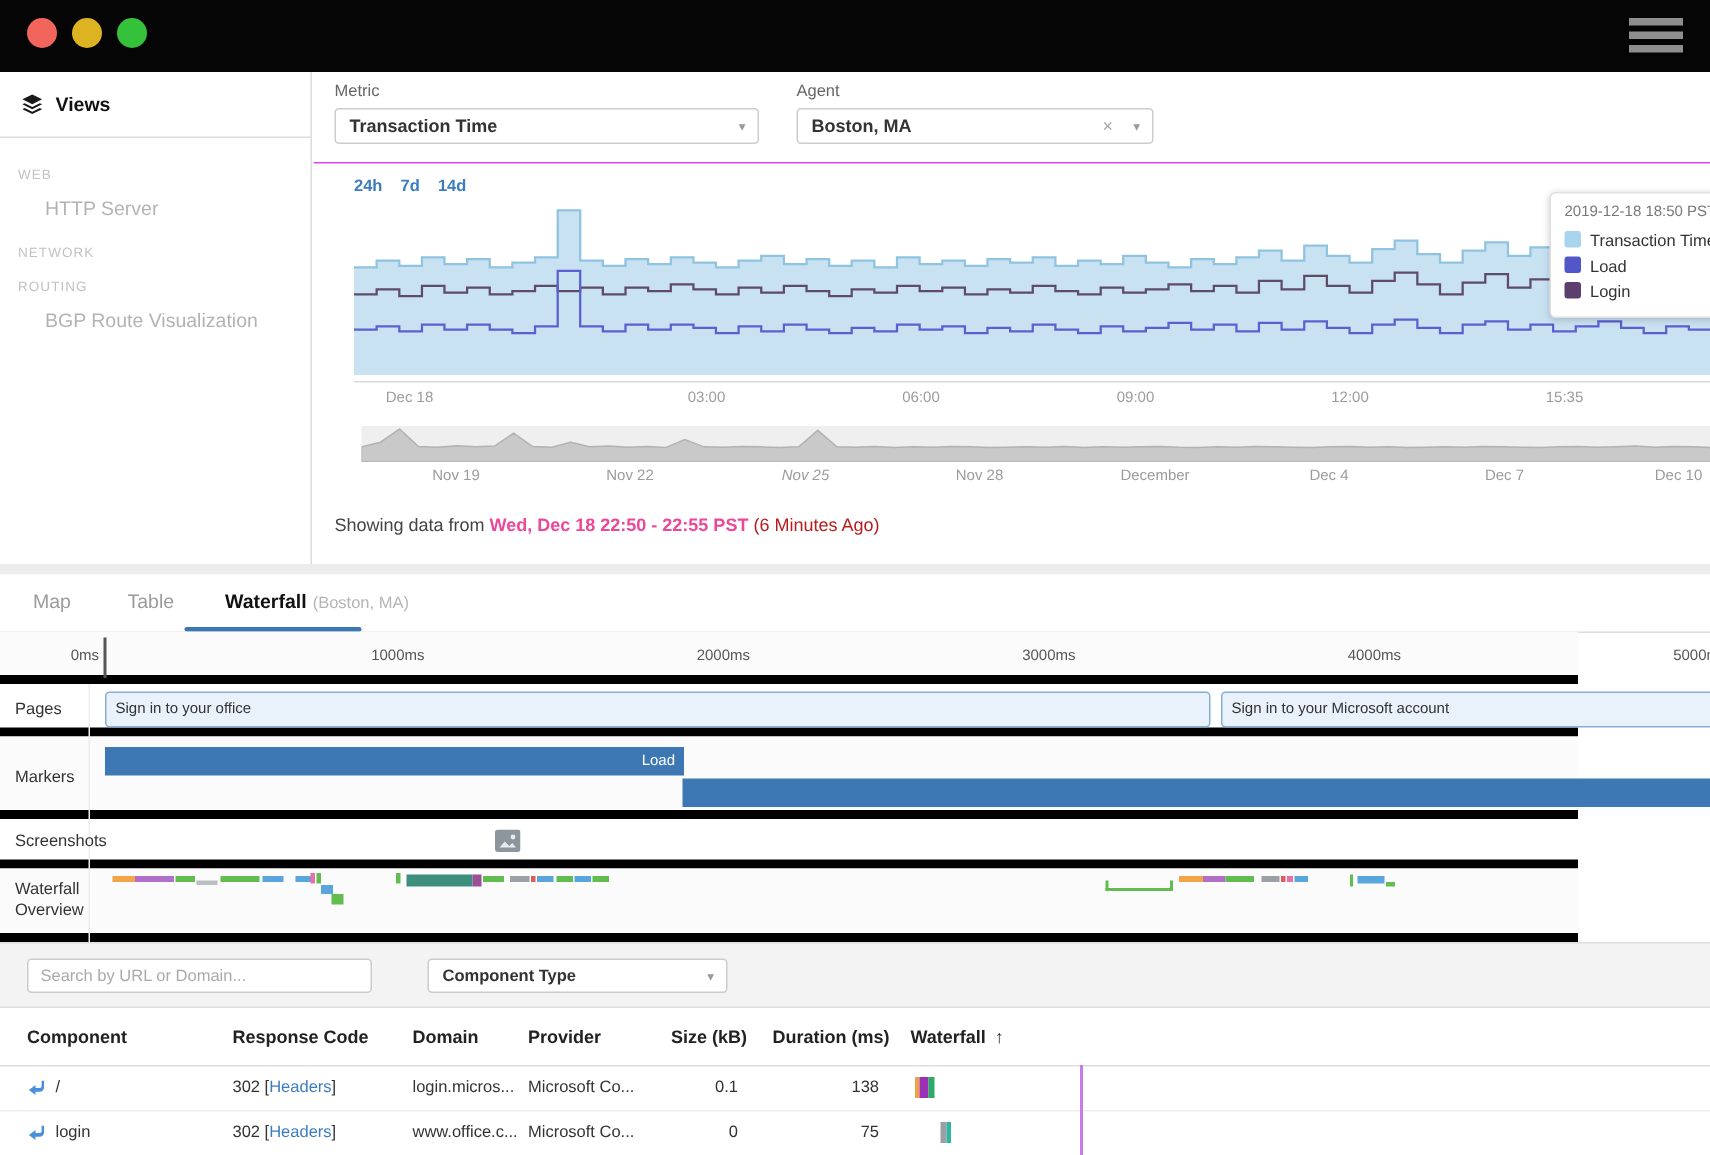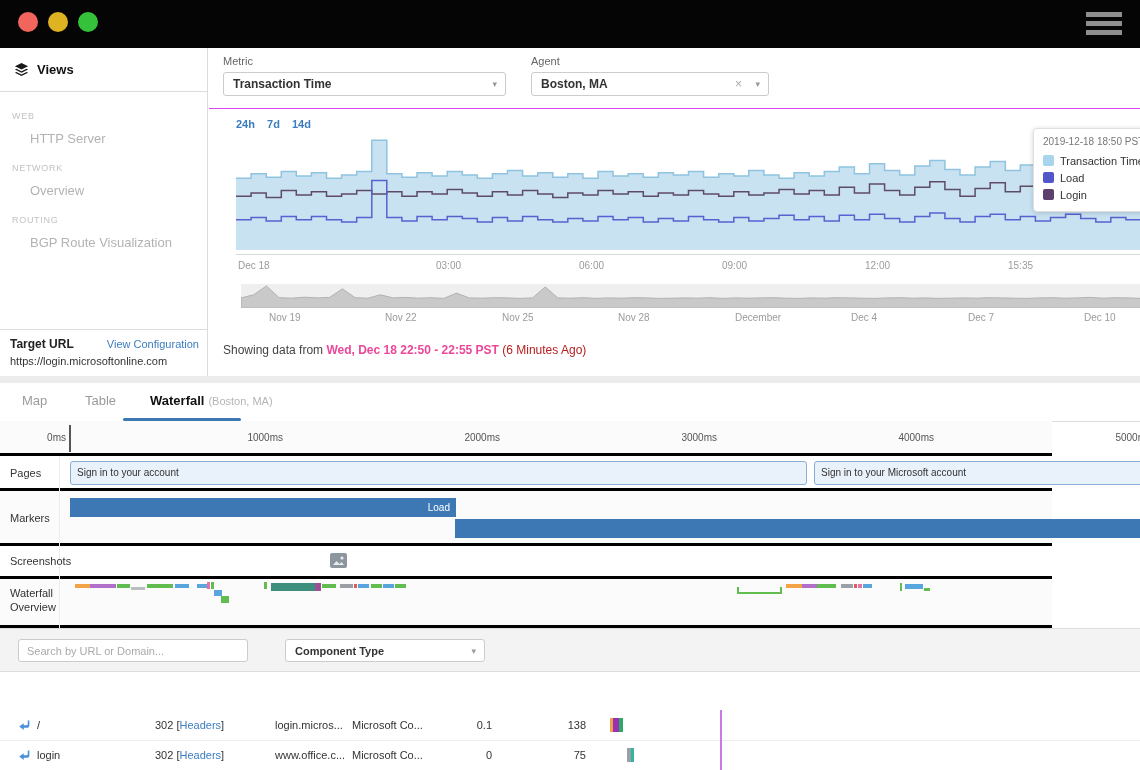--- a/index.html
+++ b/index.html
@@ -29,41 +29,41 @@
   .controls{position:absolute;top:0;left:0;width:100%;height:60px;border-bottom:1px solid #d946ef}
   .ctl-label{position:absolute;top:7px;font-size:11px;color:#666}
   .select{position:absolute;height:24px;border:1px solid #ccc;border-radius:3px;background:#fff;
           font-size:12px;font-weight:bold;color:#333;line-height:23px;padding-left:9px;box-sizing:border-box;cursor:pointer}
   .chev{position:absolute;right:8px;top:0;color:#999;font-size:9px;font-weight:normal;line-height:23px}
   .clear-x{position:absolute;right:26px;top:0;color:#aaa;font-size:12px;font-weight:normal;line-height:23px}
   .ranges{position:absolute;top:70px;left:27px;font-size:11px;font-weight:bold;color:#3b7dbf}
   .ranges span{margin-right:9px;cursor:pointer}
   #main-chart{position:absolute;left:27px;top:90px}
   .axis-line{position:absolute;left:27px;top:206px;width:905px;height:1px;background:#d8d8d8}
-  #main-axis span,#mini-axis span{position:absolute;width:70px;text-align:left;font-size:10px;color:#9b9b9b}
+  #main-axis span,#mini-axis span{position:absolute;width:70px;text-align:center;font-size:10px;color:#9b9b9b}
   #main-axis span{top:212px}
   .mini-wrap{position:absolute;left:32px;top:236px;width:900px;height:24px;background:#efefef;cursor:pointer}
   #mini-axis span{top:264px}
   .status{position:absolute;left:14px;top:295px;font-size:12px;color:#444}
   .status b{color:#ec4899}.status .dim{color:#b91c1c}
   .legend{position:absolute;left:824px;top:80px;width:150px;background:#fff;border:1px solid #e0e0e0;
           border-radius:4px;box-shadow:0 1px 5px rgba(0,0,0,.18);padding:7px 9px;box-sizing:border-box}
   .legend-date{font-size:10px;color:#777;margin-bottom:6px;white-space:nowrap}
   .legend-item{font-size:11px;color:#333;line-height:17px;white-space:nowrap}
   .swatch{display:inline-block;width:11px;height:11px;border-radius:2px;margin-right:6px;vertical-align:-1px}
   
   .divider{position:absolute;top:376px;left:0;width:1140px;height:7px;background:#ececec}
   .tabs{position:absolute;top:383px;left:0;width:1140px;height:38px;border-bottom:1px solid #dcdcdc;background:#fff}
   .tab{position:absolute;top:10px;font-size:13px;color:#9b9b9b;cursor:pointer}
   .tab.active{color:#111;font-weight:bold}
   .tab .suffix{font-weight:normal;font-size:11px;color:#b5b5b5;margin-left:4px}
   .tab-underline{position:absolute;left:123px;top:35px;width:118px;height:3px;background:#3d78b5;border-radius:2px}
   
   .wf{position:absolute;top:421px;left:0;width:1140px;height:207px;overflow:hidden}
-  .wf-row{position:absolute;left:0;width:1052px;border-bottom:3px solid #000000;box-sizing:border-box}
+  .wf-row{position:absolute;left:0;width:1052px;border-bottom:6px solid #000000;box-sizing:border-box}
   .wf-grid i{position:absolute;top:0;width:1px;height:207px;background:#e6e6e6}
   .wf-tick{position:absolute;top:11px;width:70px;text-align:right;font-size:10px;color:#555}
   .wf-zero{position:absolute;left:69px;top:4px;width:2px;height:27px;background:#555}
   .wf-label{position:absolute;left:10px;font-size:11px;color:#333;line-height:14px}
   .wf-colsep{position:absolute;left:59px;top:35px;width:1px;height:172px;background:#ededed}
   .page-box{position:absolute;top:40px;height:24px;background:#e9f1fa;border:1px solid #88aed6;border-radius:3px;
             font-size:10px;color:#333;line-height:22px;padding-left:6px;box-sizing:border-box;
             white-space:nowrap;overflow:hidden;cursor:pointer}
   .marker-bar{position:absolute;height:19px;background:#3d78b5;color:#fff;font-size:10px;line-height:19px;
               text-align:right;padding-right:6px;box-sizing:border-box;cursor:pointer}
@@ -111,28 +111,22 @@
         <path d="M8 1L15 4.5 8 8 1 4.5z"></path>
           <path d="M2.6 7.2L1 8l7 3.5L15 8l-1.6-.8L8 9.9z"></path>
         <path d="M2.6 10.7L1 11.5 8 15l7-3.5-1.6-.8L8 13.4z"></path>
         </svg>
       <span class="t">Views</span>
     </div>
     <div class="nav">
       <div class="sec-label">WEB</div>
       <div class="nav-item">HTTP Server</div>
       <div class="sec-label">NETWORK</div>
-      <div class="nav-item">Overview</div>
       <div class="sec-label">ROUTING</div>
       <div class="nav-item">BGP Route Visualization</div>
-    </div>
-    <div class="target">
-      <span class="target-label">Target URL</span>
-      <span class="view-config">View Configuration</span>
-      <span class="target-url">https://login.microsoftonline.com</span>
     </div>
   </div>
 
   <div class="main">
     <div class="controls">
       <span class="ctl-label" style="left:14px">Metric</span>
       <div class="select" style="left:14px;top:24px;width:283px">
         <span>Transaction Time</span>
         <span class="chev">▾</span>
       </div>
@@ -164,21 +158,21 @@
         <span style="left: 799px;">15:35</span>
       </div>
     <div class="mini-wrap">
       <svg id="mini-chart" width="900" height="24">
           <path d="M0 24L0.0 13.9L12.7 10.8L25.4 1.9L38.0 13.7L50.7 14.2L63.4 13.2L76.1 13.9L88.7 13.4L101.4 4.8L114.1 13.7L126.8 14.2L139.4 10.8L152.1 13.9L164.8 13.4L177.5 14.2L190.1 13.7L202.8 14.4L215.5 9.1L228.2 13.9L240.8 14.2L253.5 13.7L266.2 13.9L278.9 14.4L291.5 13.9L304.2 2.9L316.9 13.9L329.6 14.2L342.3 13.7L354.9 14.4L367.6 13.9L380.3 14.2L393.0 13.7L405.6 13.9L418.3 14.4L431.0 14.2L443.7 13.9L456.3 14.2L469.0 13.7L481.7 14.4L494.4 13.9L507.0 14.2L519.7 13.9L532.4 13.7L545.1 14.2L557.7 14.4L570.4 13.9L583.1 14.2L595.8 13.7L608.5 13.9L621.1 14.2L633.8 14.4L646.5 13.9L659.2 13.7L671.8 14.2L684.5 13.9L697.2 14.4L709.9 14.2L722.5 13.9L735.2 14.2L747.9 13.7L760.6 13.9L773.2 14.2L785.9 14.4L798.6 13.9L811.3 13.7L823.9 14.2L836.6 13.9L849.3 13.4L862.0 14.2L874.6 13.7L887.3 13.9L900.0 14.4L900 24Z" fill="#c9c9c9" stroke="#b2b2b2" stroke-width="1"></path>
         </svg>
     </div>
     <div id="mini-axis">
         <span style="left: 60px;">Nov 19</span>
         <span style="left: 176px;">Nov 22</span>
-        <span style="left: 293px;">Nov 25</span>
+        <span style="left: 293px; font-style: italic;">Nov 25</span>
         <span style="left: 409px;">Nov 28</span>
         <span style="left: 526px;">December</span>
         <span style="left: 642px;">Dec 4</span>
         <span style="left: 759px;">Dec 7</span>
         <span style="left: 875px;">Dec 10</span>
       </div>
     <div class="status"><span>Showing data from </span><b>Wed, Dec 18 22:50 - 22:55 PST</b><span class="dim"> (6 Minutes Ago)</span></div>
     <div class="legend">
       <div class="legend-date">2019-12-18 18:50 PST</div>
       <div class="legend-item"><span class="swatch" style="background: rgb(169, 212, 238);"></span><span>Transaction Time</span></div>
@@ -210,21 +204,21 @@
   </div>
   <div class="wf-row" style="top:35px;height:35px;background:#fff"></div>
   <div class="wf-row" style="top:70px;height:55px;background:#fbfbfb"></div>
   <div class="wf-row" style="top:125px;height:33px;background:#fff"></div>
   <div class="wf-row" style="top:158px;height:49px;background:#fbfbfb"></div>
   <span class="wf-colsep"></span>
   <span class="wf-label" style="top:45px">Pages</span>
   <span class="wf-label" style="top:90px">Markers</span>
   <span class="wf-label" style="top:133px">Screenshots</span>
   <span class="wf-label" style="top:165px;width:52px">Waterfall Overview</span>
-  <div class="page-box" id="page-0" style="left: 70px; width: 737px;">Sign in to your account</div>
+  <div class="page-box" id="page-0" style="left: 70px; width: 737px;">Sign in to your office</div>
   <div class="page-box" id="page-1" style="left: 814px; width: 340px;">Sign in to your Microsoft account</div>
   <div class="marker-bar" id="marker-0" style="top: 77px; left: 70px; width: 386px; background: rgb(61, 120, 181);">Load</div>
   <div class="marker-bar" id="marker-1" style="top: 98px; left: 455px; width: 693px; background: rgb(61, 120, 181);"></div>
   <svg id="shot-icon" width="17" height="15" viewBox="0 0 17 15" style="left: 330px;">
     <rect width="17" height="15" rx="2" fill="#8d969c"></rect>
       <circle cx="12" cy="5" r="1.6" fill="#e8ecef"></circle>
     <path d="M3 12l3.5-4 3 3 2-2 2.5 3z" fill="#e8ecef"></path>
     </svg>
   <div id="overview-track">
       <div style="position: absolute; left: 75px; top: 163px; width: 15px; height: 4px; background: rgb(243, 164, 71);"></div>
@@ -266,20 +260,29 @@
 
 <div class="filter-row">
   <input class="search" type="text" placeholder="Search by URL or Domain..." style="">
   <div class="select" style="left:285px;top:10px;width:200px;height:23px;font-size:11px">
     <span>Component Type</span>
     <span class="chev">▾</span>
   </div>
 </div>
 
 <div class="ctable">
+  <div class="thead">
+    <span class="th" style="left:18px">Component</span>
+    <span class="th" style="left:155px">Response Code</span>
+    <span class="th" style="left:275px">Domain</span>
+    <span class="th" style="left:352px">Provider</span>
+    <span class="th num" style="left:440px;width:58px">Size (kB)</span>
+    <span class="th num" style="left:500px;width:93px">Duration (ms)</span>
+    <span class="th sortable" style="left:607px"><span>Waterfall</span><span class="sort-arrow">↑</span></span>
+  </div>
 
   <div class="trow" style="top:38px">
     <svg class="comp-icon" width="13" height="13" viewBox="0 0 16 16">
       <path fill="#4a90d9" d="M14 3v5.5A3.5 3.5 0 0 1 10.5 12H7v2.8L1.5 10.6 7 6.5V9h3.5A1.5 1.5 0 0 0 12 7.5V3z"></path>
       </svg>
     <span class="td" style="left:37px">/</span>
     <span class="td" style="left:155px"><span>302 [</span><span class="link">Headers</span><span>]</span></span>
     <span class="td" style="left:275px">login.micros...</span>
     <span class="td" style="left:352px">Microsoft Co...</span>
     <span class="td num" style="left:430px;width:62px">0.1</span>

